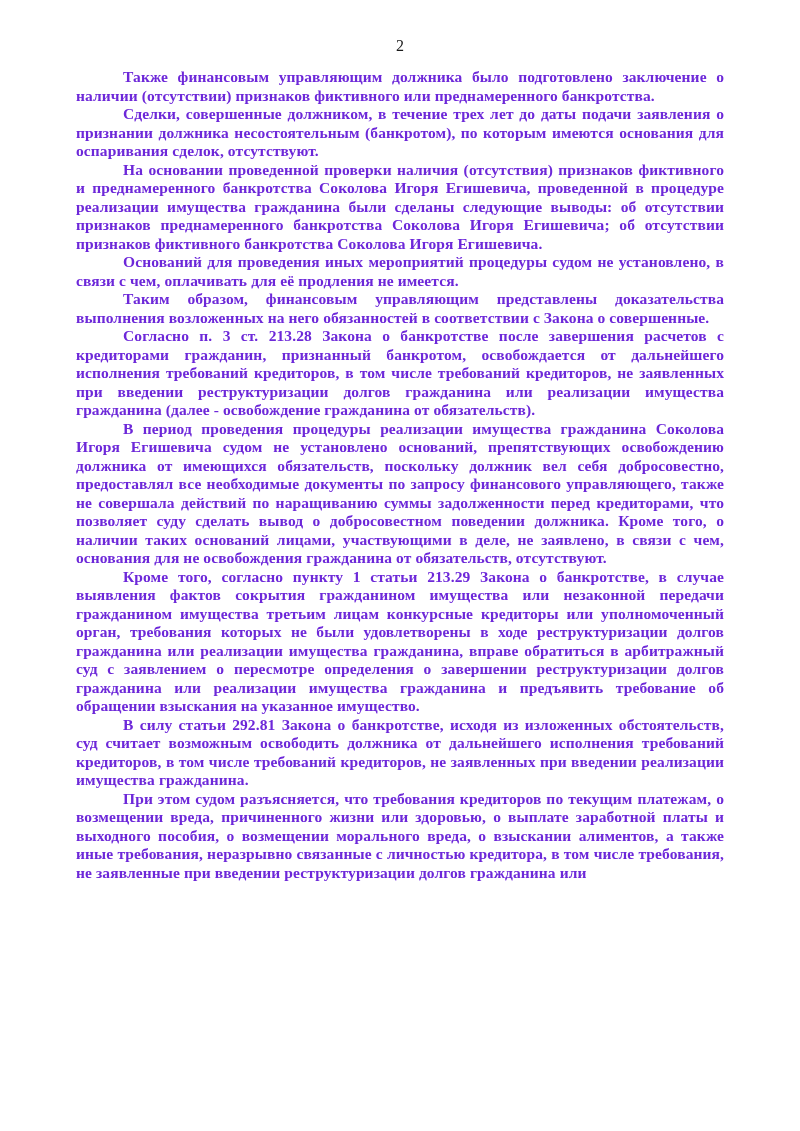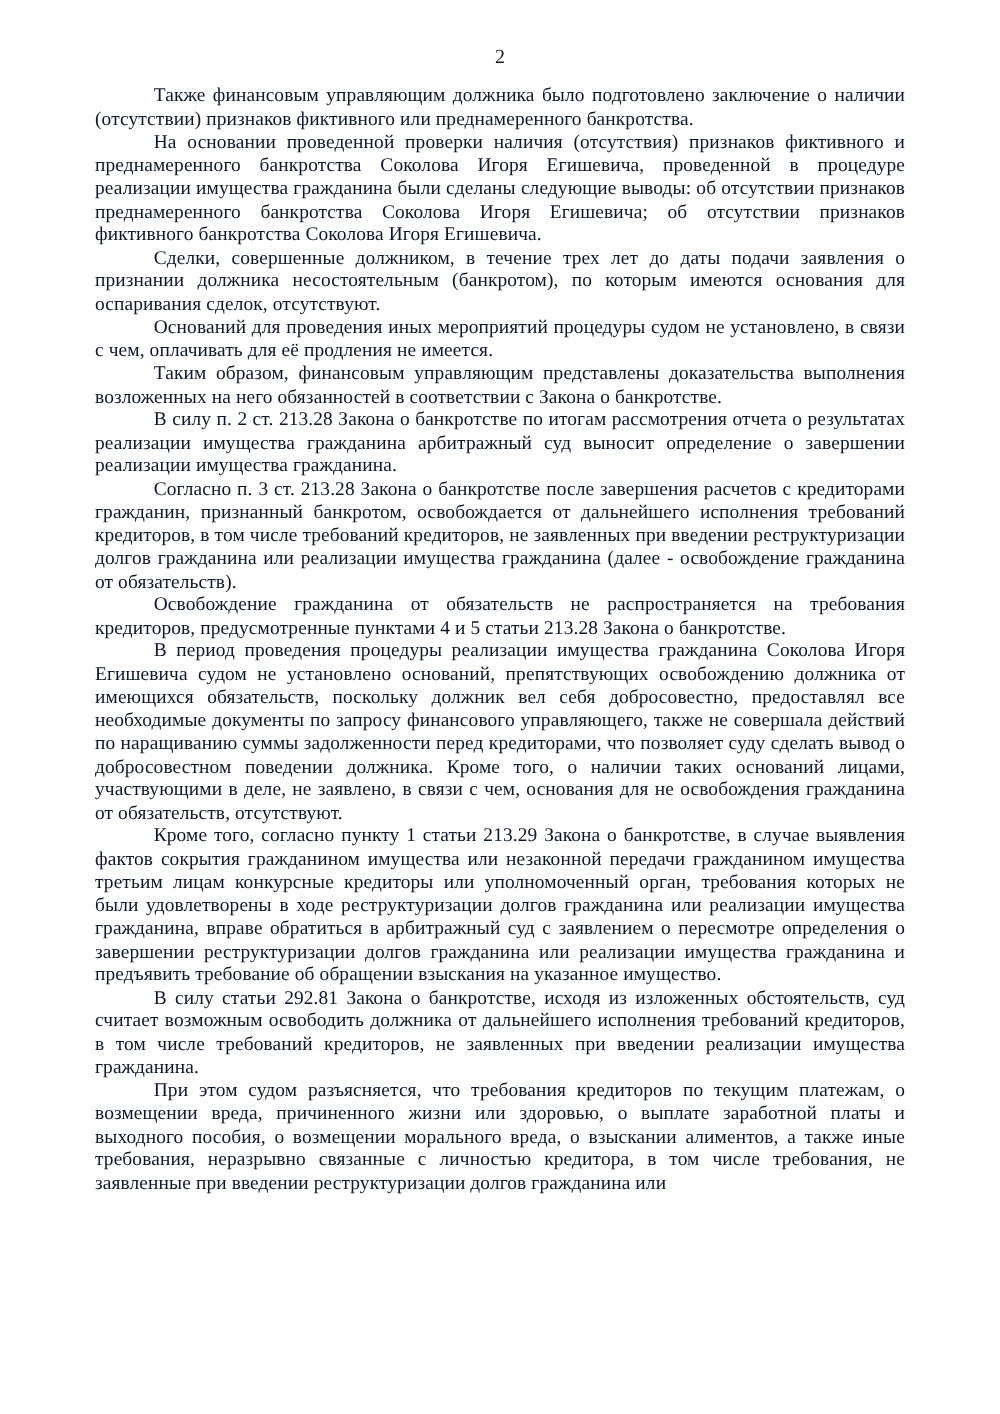--- a/index.html
+++ b/index.html
@@ -26,37 +26,36 @@
     margin: 0 0 12px 0;
     color: #1b1b1b;
   }
   .text-body p {
     margin: 0;
     text-align: justify;
     text-indent: 47px;
     font-size: 15.5px;
     line-height: 18.5px;
     letter-spacing: 0.1px;
-    color: #0f172a;
+    color: #6d28d9;
+    font-weight: bold;
   }
 </style>
 </head>
 <body>
 
 <div class="page">
   <div class="content">
     <div class="page-number">2</div>
     <div class="text-body">
       <p>Также финансовым управляющим должника было подготовлено заключение о наличии (отсутствии) признаков фиктивного или преднамеренного банкротства.</p>
+      <p>Сделки, совершенные должником, в течение трех лет до даты подачи заявления о признании должника несостоятельным (банкротом), по которым имеются основания для оспаривания сделок, отсутствуют.</p>
       <p>На основании проведенной проверки наличия (отсутствия) признаков фиктивного и преднамеренного банкротства Соколова Игоря Егишевича, проведенной в процедуре реализации имущества гражданина были сделаны следующие выводы: об отсутствии признаков преднамеренного банкротства Соколова Игоря Егишевича; об отсутствии признаков фиктивного банкротства Соколова Игоря Егишевича.</p>
-      <p>Сделки, совершенные должником, в течение трех лет до даты подачи заявления о признании должника несостоятельным (банкротом), по которым имеются основания для оспаривания сделок, отсутствуют.</p>
       <p>Оснований для проведения иных мероприятий процедуры судом не установлено, в связи с чем, оплачивать для её продления не имеется.</p>
-      <p>Таким образом, финансовым управляющим представлены доказательства выполнения возложенных на него обязанностей в соответствии с Закона о банкротстве.</p>
-      <p>В силу п. 2 ст. 213.28 Закона о банкротстве по итогам рассмотрения отчета о результатах реализации имущества гражданина арбитражный суд выносит определение о завершении реализации имущества гражданина.</p>
+      <p>Таким образом, финансовым управляющим представлены доказательства выполнения возложенных на него обязанностей в соответствии с Закона о совершенные.</p>
       <p>Согласно п. 3 ст. 213.28 Закона о банкротстве после завершения расчетов с кредиторами гражданин, признанный банкротом, освобождается от дальнейшего исполнения требований кредиторов, в том числе требований кредиторов, не заявленных при введении реструктуризации долгов гражданина или реализации имущества гражданина (далее - освобождение гражданина от обязательств).</p>
-      <p>Освобождение гражданина от обязательств не распространяется на требования кредиторов, предусмотренные пунктами 4 и 5 статьи 213.28 Закона о банкротстве.</p>
       <p>В период проведения процедуры реализации имущества гражданина Соколова Игоря Егишевича судом не установлено оснований, препятствующих освобождению должника от имеющихся обязательств, поскольку должник вел себя добросовестно, предоставлял все необходимые документы по запросу финансового управляющего, также не совершала действий по наращиванию суммы задолженности перед кредиторами, что позволяет суду сделать вывод о добросовестном поведении должника. Кроме того, о наличии таких оснований лицами, участвующими в деле, не заявлено, в связи с чем, основания для не освобождения гражданина от обязательств, отсутствуют.</p>
       <p>Кроме того, согласно пункту 1 статьи 213.29 Закона о банкротстве, в случае выявления фактов сокрытия гражданином имущества или незаконной передачи гражданином имущества третьим лицам конкурсные кредиторы или уполномоченный орган, требования которых не были удовлетворены в ходе реструктуризации долгов гражданина или реализации имущества гражданина, вправе обратиться в арбитражный суд с заявлением о пересмотре определения о завершении реструктуризации долгов гражданина или реализации имущества гражданина и предъявить требование об обращении взыскания на указанное имущество.</p>
       <p>В силу статьи 292.81 Закона о банкротстве, исходя из изложенных обстоятельств, суд считает возможным освободить должника от дальнейшего исполнения требований кредиторов, в том числе требований кредиторов, не заявленных при введении реализации имущества гражданина.</p>
       <p>При этом судом разъясняется, что требования кредиторов по текущим платежам, о возмещении вреда, причиненного жизни или здоровью, о выплате заработной платы и выходного пособия, о возмещении морального вреда, о взыскании алиментов, а также иные требования, неразрывно связанные с личностью кредитора, в том числе требования, не заявленные при введении реструктуризации долгов гражданина или</p>
     </div>
   </div>
 </div>
 
 </body></html>

